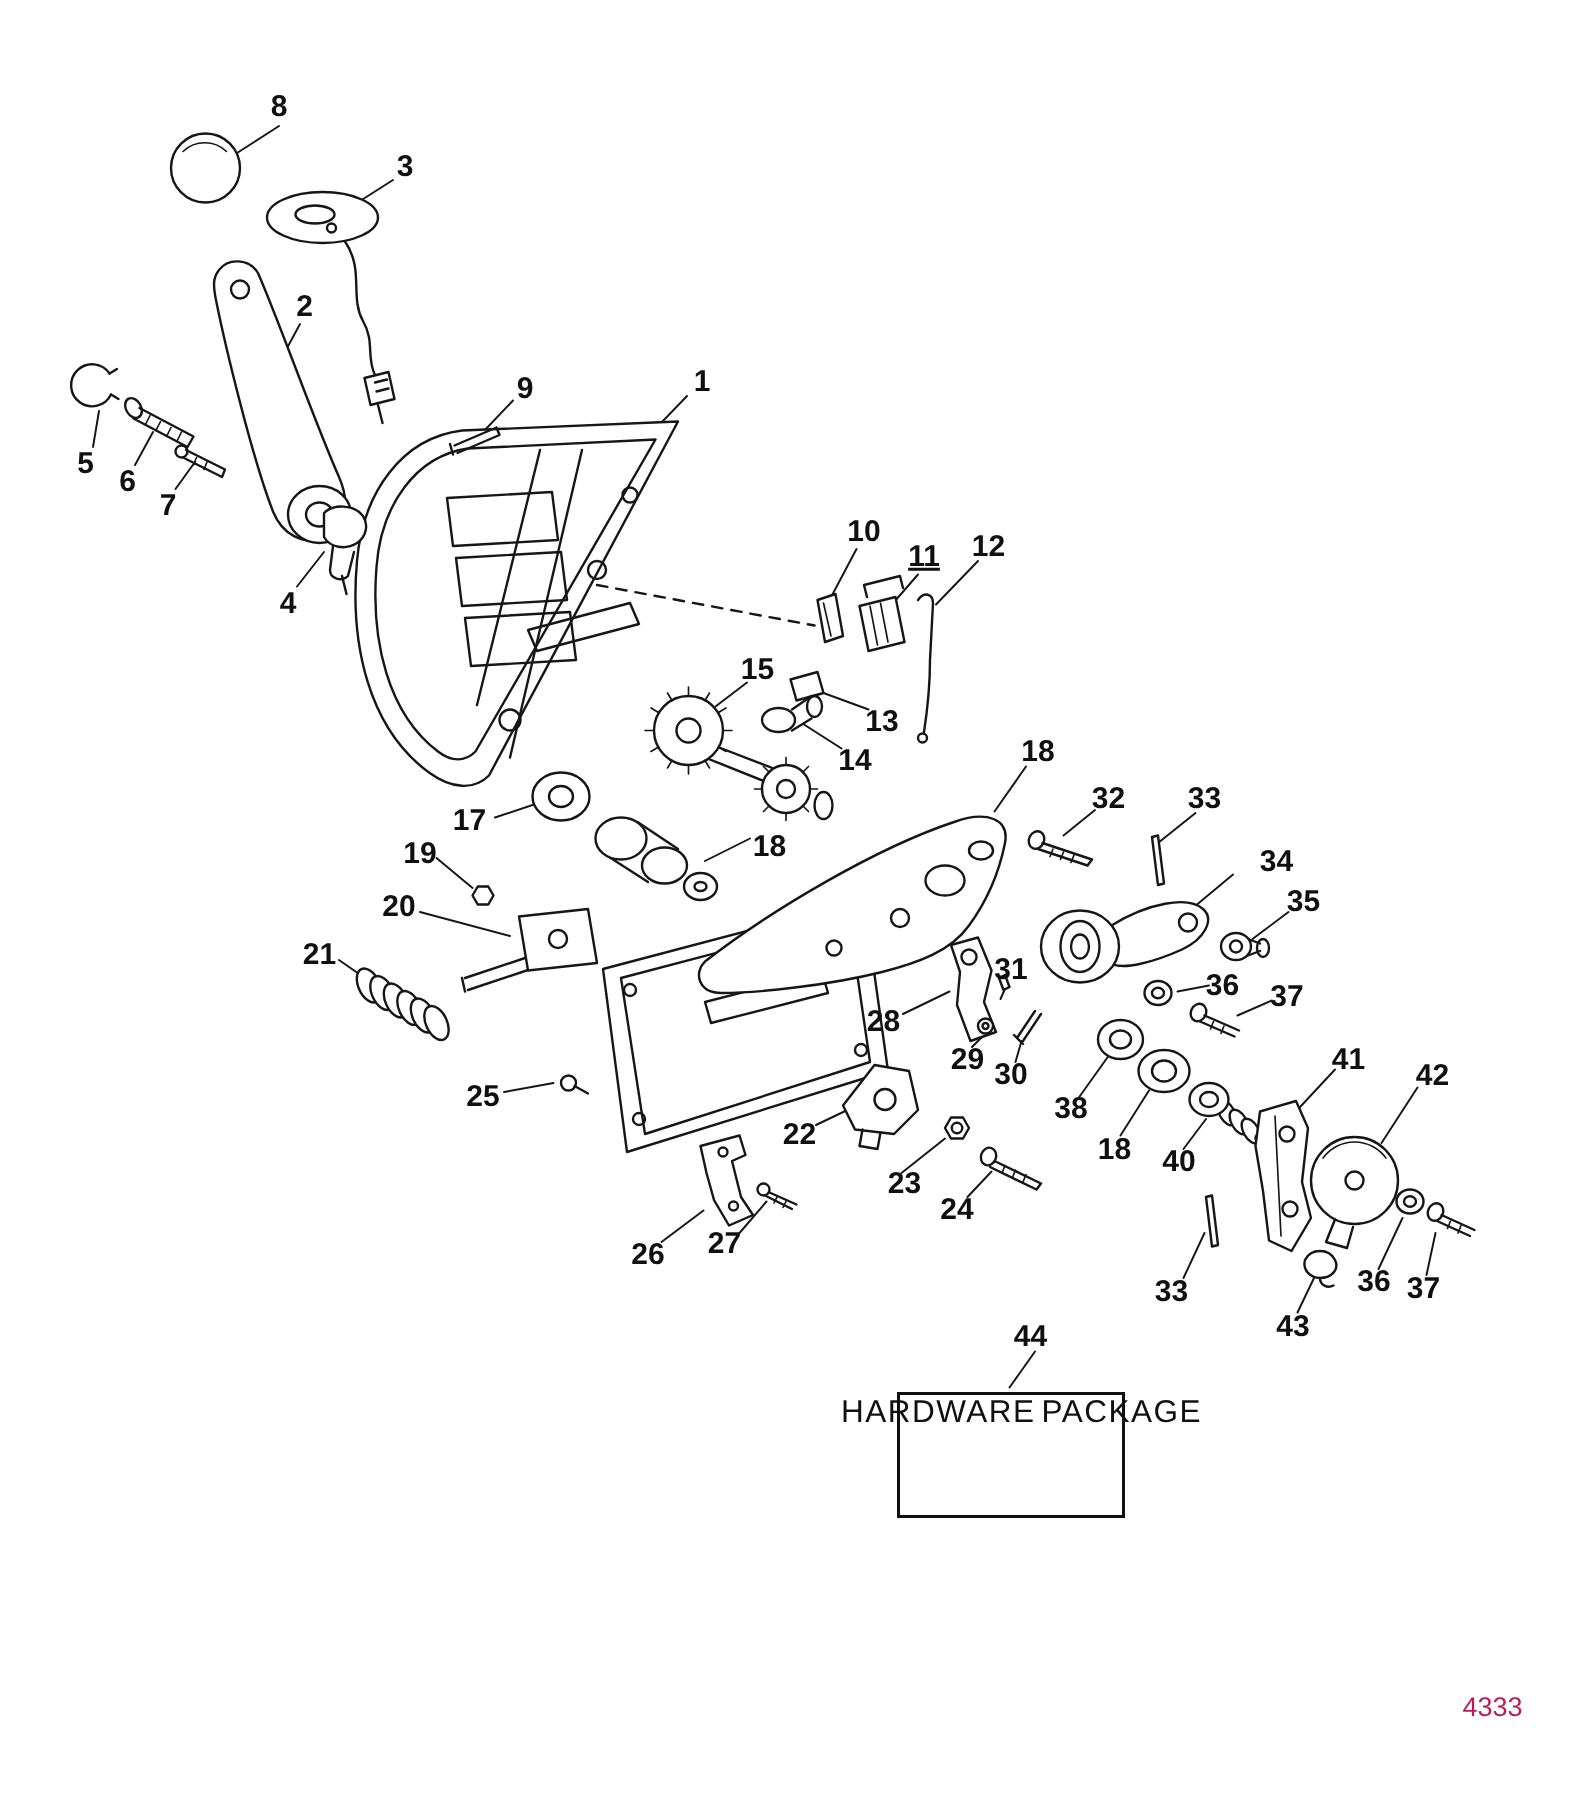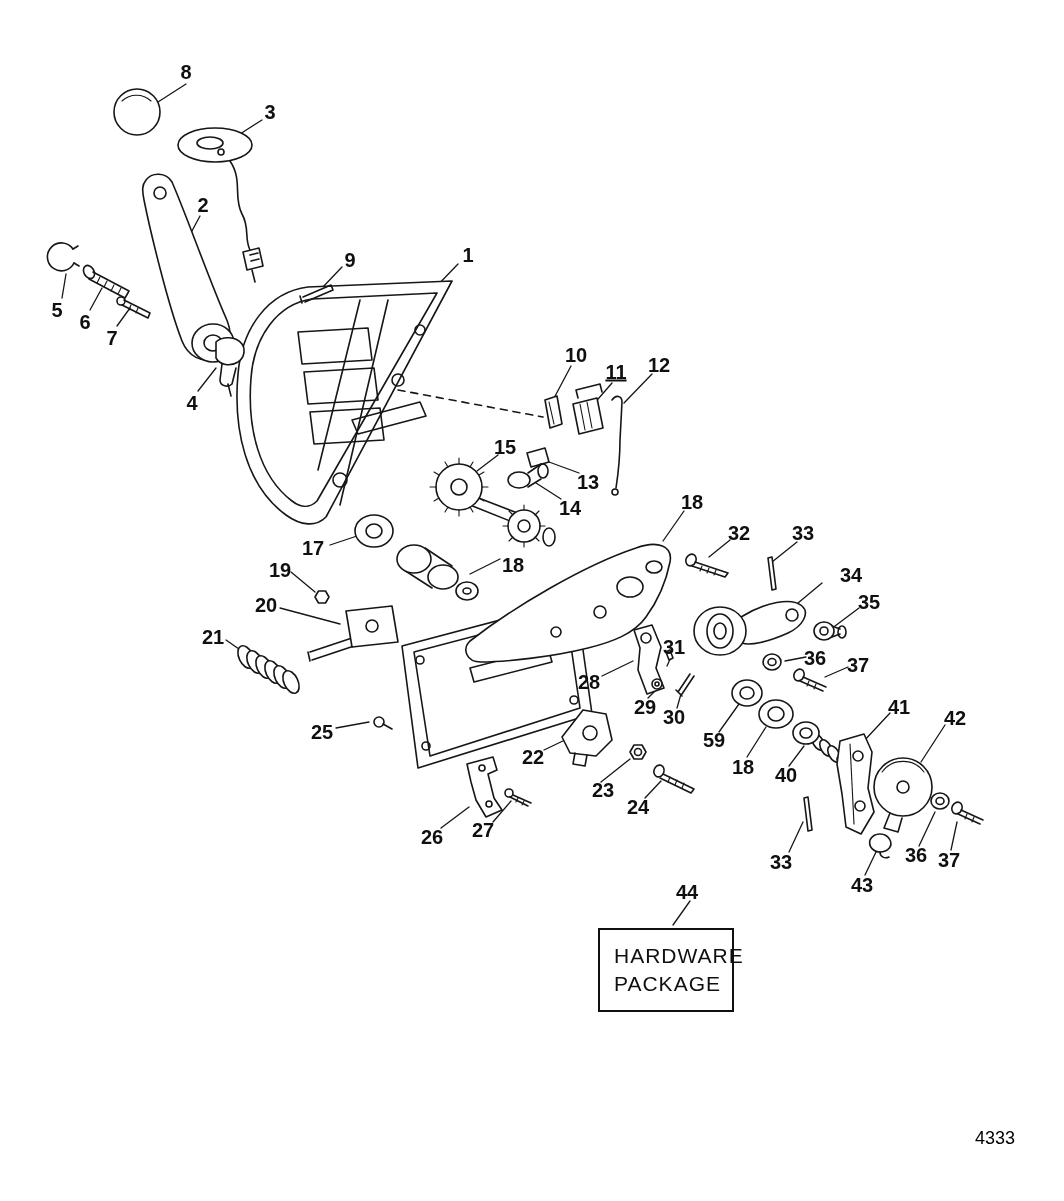--- a/index.html
+++ b/index.html
@@ -7,31 +7,31 @@
     position:relative;width:1064px;height:1201px;background:#ffffff;
     font-family:"Liberation Sans",sans-serif;color:#111;overflow:hidden;
   }
   .artwork{position:absolute;left:0;top:0;width:1064px;height:1201px;}
   .callout{
     position:absolute;transform:translate(-50%,-50%);
     font:bold 20px "Liberation Sans",sans-serif;color:#101010;
     white-space:nowrap;user-select:none;
   }
   .hardware-box{
-    position:absolute;left:598px;top:928px;width:136px;height:84px;
+    position:absolute;left:598px;top:928px;width:152px;height:84px;
     border:2px solid #101010;background:#fff;box-sizing:border-box;
-    display:flex;flex-direction:column;justify-content:center;
+    display:flex;flex-direction:row;justify-content:center;
     padding-left:14px;gap:4px;
   }
   .hardware-box .hw-line{
     font:normal 21px "Liberation Sans",sans-serif;letter-spacing:1px;color:#101010;
   }
   .fig-number{
     position:absolute;left:975px;top:1128px;
-    font:normal 18px "Liberation Sans",sans-serif;color:#000000;
+    font:normal 18px "Liberation Sans",sans-serif;color:#be185d;
   }
 </style>
 </head>
 <body>
 
 <div class="stage">
 
   <svg class="artwork" viewBox="0 0 1064 1201" xmlns="http://www.w3.org/2000/svg">
     <g stroke="#161616" stroke-width="1.6" fill="none" stroke-linecap="round" stroke-linejoin="round">
 
@@ -349,21 +349,21 @@
       <span class="callout" style="left: 739px; top: 533px;">32</span>
       <span class="callout" style="left: 803px; top: 533px;">33</span>
       <span class="callout" style="left: 830px; top: 575px; margin-left: 21px;">34</span>
       <span class="callout" style="left: 869px; top: 602px;">35</span>
       <span class="callout" style="left: 815px; top: 658px;">36</span>
       <span class="callout" style="left: 858px; top: 665px;">37</span>
       <span class="callout" style="left: 589px; top: 682px;">28</span>
       <span class="callout" style="left: 674px; top: 647px;">31</span>
       <span class="callout" style="left: 645px; top: 707px;">29</span>
       <span class="callout" style="left: 674px; top: 717px;">30</span>
-      <span class="callout" style="left: 714px; top: 740px;">59</span>
+      <span class="callout" style="left: 714px; top: 740px;">38</span>
       <span class="callout" style="left: 743px; top: 767px;">18</span>
       <span class="callout" style="left: 786px; top: 775px;">40</span>
       <span class="callout" style="left: 899px; top: 707px;">41</span>
       <span class="callout" style="left: 955px; top: 718px;">42</span>
       <span class="callout" style="left: 322px; top: 732px;">25</span>
       <span class="callout" style="left: 533px; top: 757px;">22</span>
       <span class="callout" style="left: 593px; top: 790px; margin-left: 10px;">23</span>
       <span class="callout" style="left: 638px; top: 807px;">24</span>
       <span class="callout" style="left: 432px; top: 837px;">26</span>
       <span class="callout" style="left: 483px; top: 830px;">27</span>

